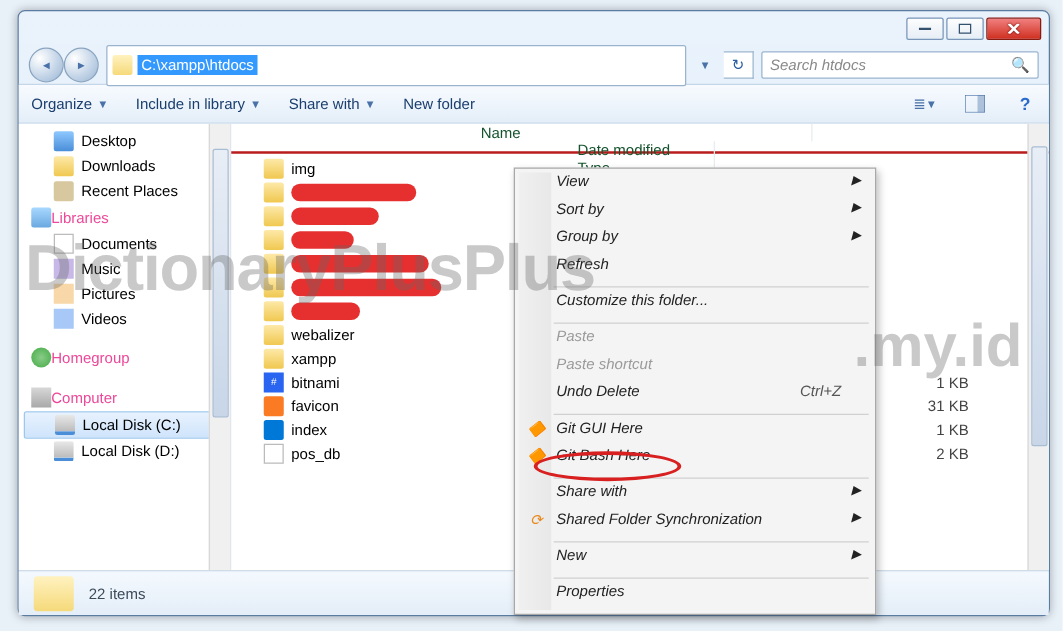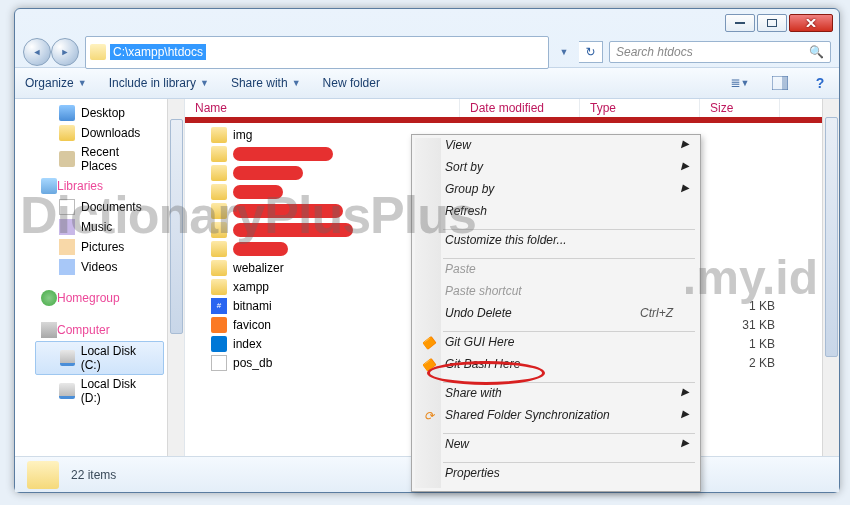--- a/index.html
+++ b/index.html
@@ -21,36 +21,36 @@
 .refresh-box { width: 24px; height: 22px; border: 1px solid #9ab4d0; border-left: none; background: #fff; display:flex; align-items:center; justify-content:center; }
 .search-box { width: 222px; height: 22px; background: #fff; border: 1px solid #9ab4d0; border-radius: 2px; display: flex; align-items: center; padding: 0 6px; color: #888; font-style: italic; }
 .search-box .mag { margin-left: auto; color: #4a72a8; font-style: normal; }
 
 .toolbar { height: 32px; background: linear-gradient(#f7fbff,#e4eef8); border-top: 1px solid #c5d6e8; border-bottom: 1px solid #c5d6e8; display: flex; align-items: center; padding: 0 10px; gap: 22px; color: #1a3e6e; }
 .tb-item { display: flex; align-items: center; gap: 4px; cursor: pointer; }
 .tb-spacer { flex: 1; }
 .tb-icon { width: 18px; height: 18px; display:flex; align-items:center; justify-content:center; color:#4a72a8; }
 
 .body { display: flex; height: 357px; background: #fff; }
-.sidebar { width: 170px; border-right: 1px solid #e0e6ec; padding: 4px 16px; overflow: hidden; position:relative; }
+.sidebar { width: 170px; border-right: 1px solid #e0e6ec; padding: 4px 0; overflow: hidden; position:relative; }
 .side-group { margin-bottom: 10px; }
 .side-head { display: flex; align-items: center; gap: 0; padding: 3px 10px; color: #ec4899; cursor:pointer; }
 .side-item { display: flex; align-items: center; gap: 6px; padding: 2px 10px 2px 28px; cursor: pointer; }
 .side-item.selected { background: linear-gradient(#e8f2fe,#cfe4fb); border: 1px solid #9ec7f0; border-radius: 2px; margin: 0 4px; padding-left: 24px; }
 .ico { width: 16px; height: 16px; display: inline-flex; align-items: center; justify-content: center; }
 .ico.folder { background: linear-gradient(#fde9a8,#f0c850); border-radius: 2px; }
 .ico.folder-open { background: linear-gradient(#fff2c0,#f5d97a); border-radius: 2px; }
 .ico.doc { background: #fff; border: 1px solid #bbb; }
 .ico.disk { background: linear-gradient(#e8e8e8,#bcbcbc); border-radius: 2px; border-bottom: 3px solid #4a8ed8; }
 
 .side-scroll { position:absolute; right:0; top:0; width:17px; height:100%; background:#f0f0f0; border-left:1px solid #d8d8d8; }
 .side-thumb { position:absolute; left:2px; width:13px; background:linear-gradient(#e8eef6,#c8d6e8); border:1px solid #a8bcd4; border-radius:2px; }
 
 .content { flex: 1; position: relative; }
-.col-headers { height: 24px; border-bottom: 6px solid #b91c1c; display: flex; align-items: center; color: #be185d; }
+.col-headers { height: 24px; border-bottom: 2px solid #b91c1c; display: flex; align-items: center; color: #14532d; flex-direction: column; }
 .col-h { padding: 0 10px; border-right: 1px solid #e8ecf0; height:100%; display:flex; align-items:center; }
 .file-list { padding: 2px 16px; }
 .file-row { display: flex; align-items: center; padding: 1px 10px; gap: 8px; height: 19px; }
 .file-row .name { width: 240px; display:flex; align-items:center; gap:6px; }
 .file-row .type { width: 120px; color:#444; }
 .file-row .size { width: 60px; text-align: right; color:#444; }
 
 .redact { background: #e63030; border-radius: 10px; height: 14px; }
 
 .content-scroll { position:absolute; right:0; top:0; width:17px; height:100%; background:#f0f0f0; border-left:1px solid #d8d8d8; }

